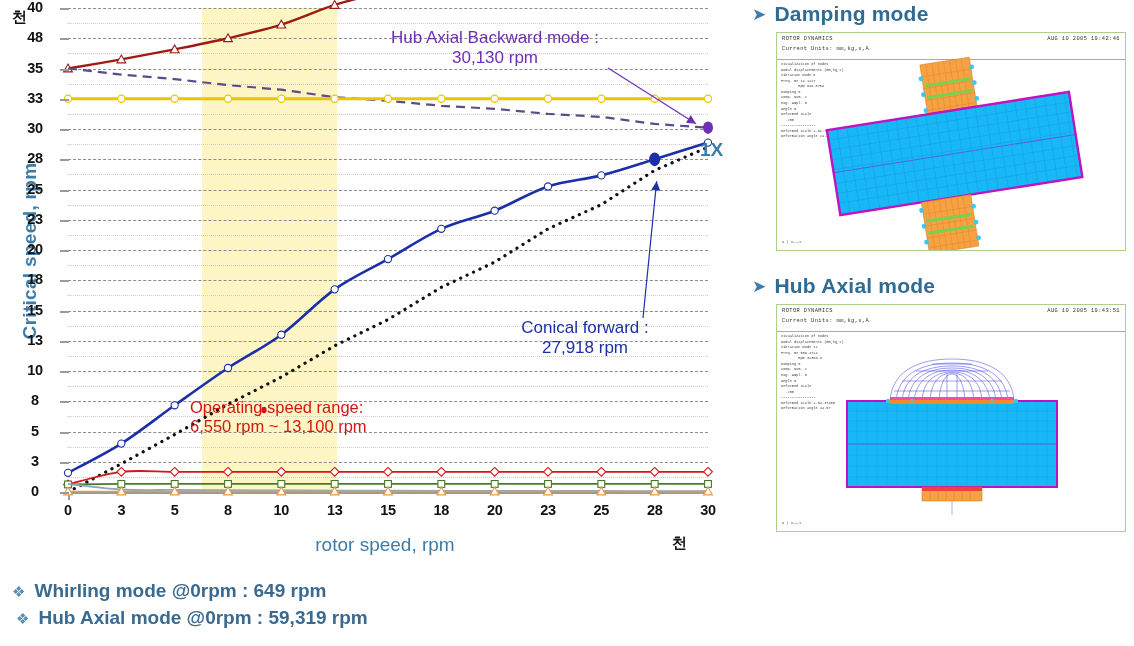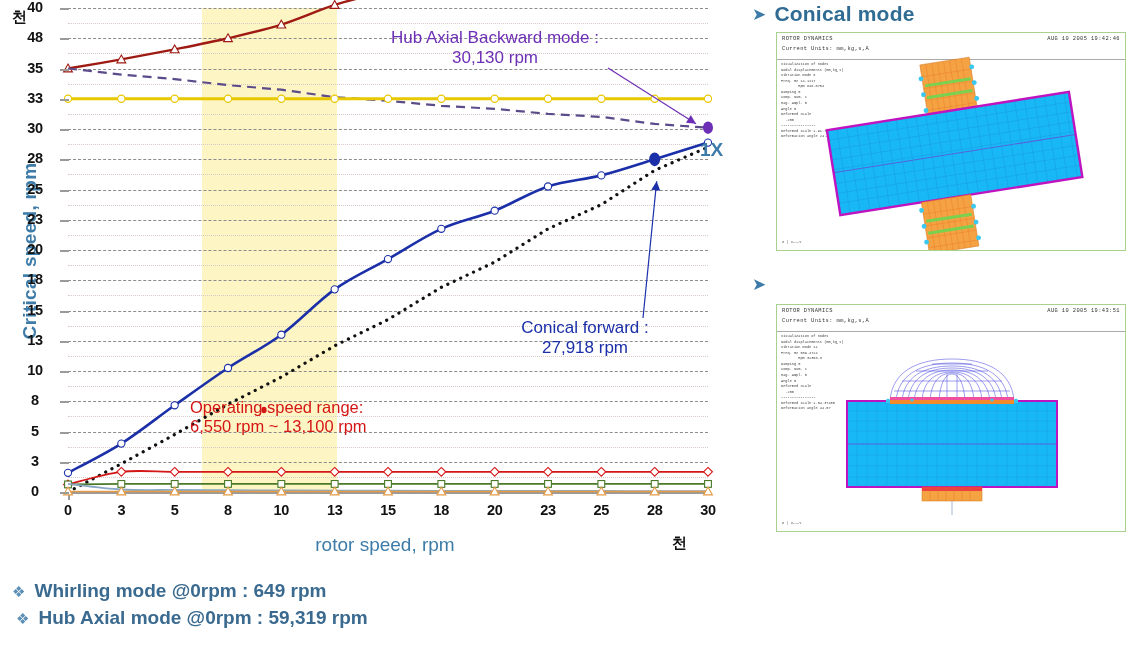--- a/index.html
+++ b/index.html
@@ -363,21 +363,21 @@
     <div class="bullet" style="padding-left:4px;">
       <span class="glyph">❖</span>
       <span>Hub Axial mode @0rpm : 59,319 rpm</span>
     </div>
   </div>
 
   <div id="right-panel">
 
     <div class="fea-heading" style="position:absolute;left:12px;top:2px;">
       <span class="arrow">➤</span>
-      <span>Conical mode</span>
+      <span>Damping mode</span>
     </div>
     <div class="fea-box" style="position:absolute;left:36px;top:32px;width:350px;height:219px;">
       <div class="fea-topbar">
         <span class="tl">ROTOR DYNAMICS</span>
         <span class="tl2">Current Units: mm,kg,s,A</span>
         <span class="tr">AUG 10 2005 19:42:46</span>
       </div>
       <div class="fea-meta">Visualization of nodes
 Nodal displacements (mm,kg,s)
 Vibration mode 8
@@ -490,20 +490,21 @@
                 <circle cx="13" cy="72" r="2.4"></circle>
                 <circle cx="13" cy="88" r="2.4"></circle>
               </g>
           </g>
         </g>
       </svg>
     </div>
 
     <div class="fea-heading" style="position:absolute;left:12px;top:274px;">
       <span class="arrow">➤</span>
+      <span>Hub Axial mode</span>
     </div>
     <div class="fea-box" style="position:absolute;left:36px;top:304px;width:350px;height:228px;">
       <div class="fea-topbar">
         <span class="tl">ROTOR DYNAMICS</span>
         <span class="tl2">Current Units: mm,kg,s,A</span>
         <span class="tr">AUG 10 2005 19:43:51</span>
       </div>
       <div class="fea-meta">Visualization of nodes
 Nodal displacements (mm,kg,s)
 Vibration mode 11

